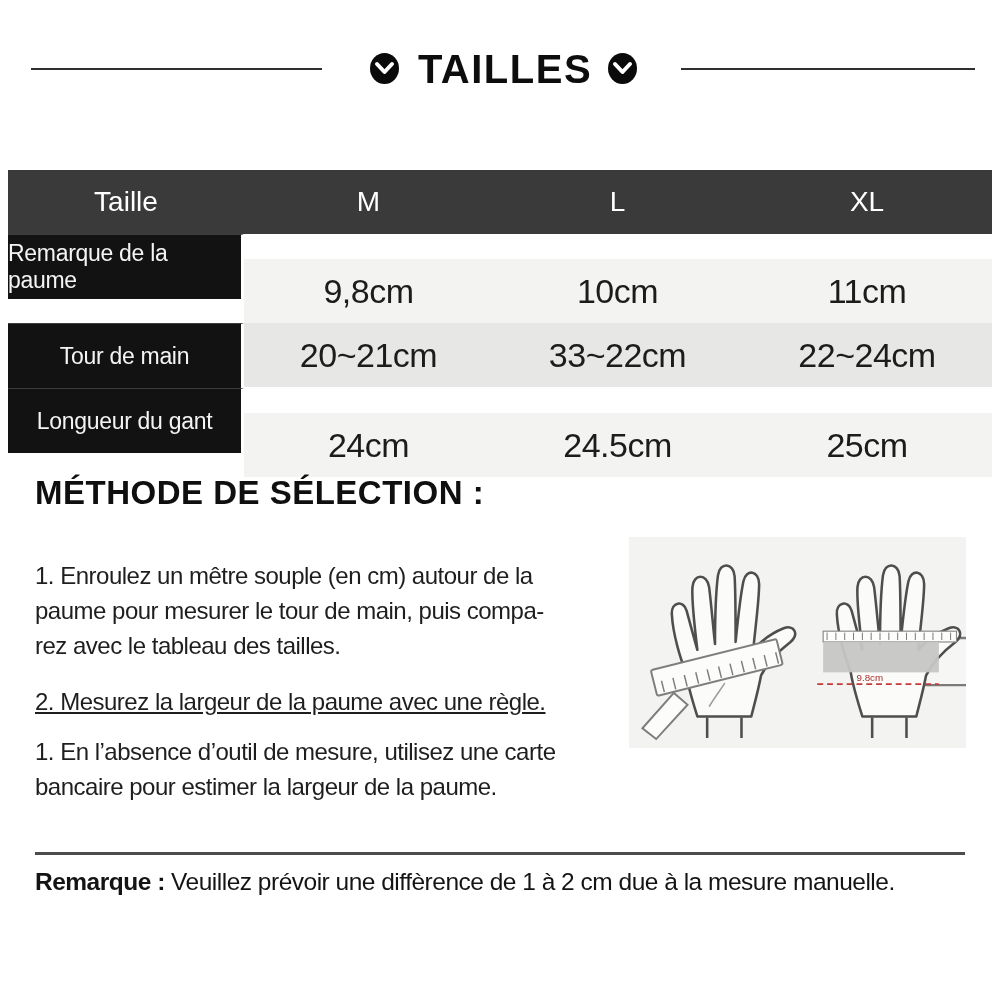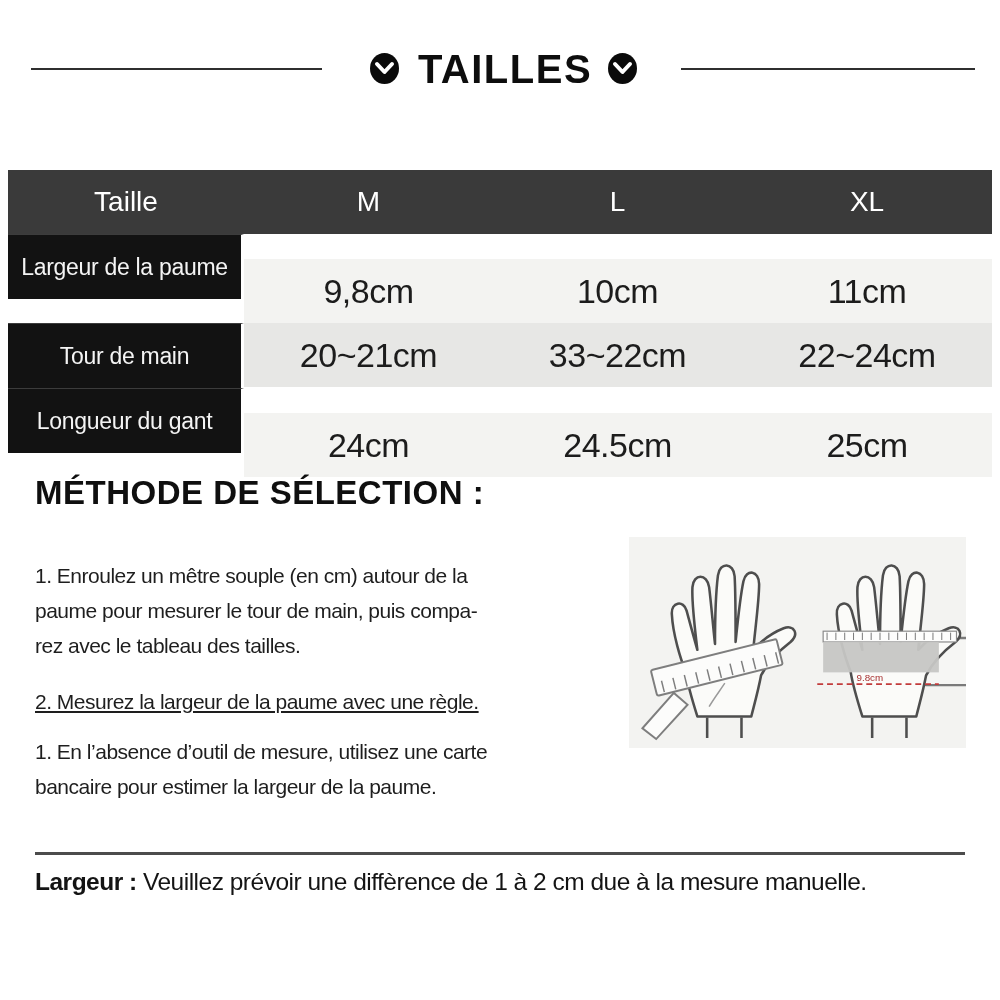--- a/index.html
+++ b/index.html
@@ -26,21 +26,21 @@
   .label-cell{height:64px;background:#121212;color:#f4f4f4;font-size:23px;letter-spacing:-0.3px;
       display:flex;align-items:center;justify-content:center;
       border-right:3px solid #ffffff;border-top:1px solid rgba(255,255,255,0.18);}
   .data-cell{height:64px;font-size:34px;color:#1c1c1c;letter-spacing:-0.5px;
       display:flex;align-items:center;justify-content:center;}
   .row-light{background:#f3f3f1;margin-top:25px;}
   .row-mid{background:#e7e7e5;}
   
   .method-heading{position:absolute;left:35px;top:474px;font-size:33px;font-weight:800;
       letter-spacing:0.5px;color:#0f0f0f;}
-  .step{position:absolute;left:35px;width:600px;font-size:21px;letter-spacing:-0.5px;
+  .step{position:absolute;left:35px;width:600px;font-size:24px;letter-spacing:-0.5px;
       line-height:35px;white-space:pre-line;color:#1e1e1e;}
   .step.s1{top:558px;}
   .step.s2{top:684px;text-decoration:underline;}
   .step.s3{top:734px;}
   
   .illus-panel{position:absolute;left:629px;top:537px;width:337px;height:211px;
       background:#f3f3f1;overflow:hidden;display:flex;justify-content:center;
       gap:4px;align-items:flex-start;padding-top:3px;box-sizing:border-box;}
   .illus-panel svg{overflow:visible;display:block;}
   
@@ -65,21 +65,21 @@
   </svg>
 </div>
 <div class="hdr-line right"></div>
 
 <div class="size-table">
   <div class="th">Taille</div>
   <div class="th">M</div>
   <div class="th">L</div>
   <div class="th">XL</div>
 
-  <div class="label-cell">Largeur de la paume</div>
+  <div class="label-cell">Remarque de la paume</div>
   <div class="data-cell row-light">9,8cm</div>
   <div class="data-cell row-light">10cm</div>
   <div class="data-cell row-light">11cm</div>
 
   <div class="label-cell">Tour de main</div>
   <div class="data-cell row-mid">20~21cm</div>
   <div class="data-cell row-mid">33~22cm</div>
   <div class="data-cell row-mid">22~24cm</div>
 
   <div class="label-cell">Longueur du gant</div>
@@ -125,13 +125,13 @@
     <path d="M 44 181 V 202 M 79 181 V 202" stroke="#4e4e4e" stroke-width="2.6"></path>
     <rect x="-6" y="93" width="136" height="11" fill="#fdfdfc" stroke="#8a8a8a" stroke-width="1.2"></rect>
     <path d="M-2 94.5V102 M7 94.5V102 M16 94.5V102 M25 94.5V102 M34 94.5V102 M43 94.5V102 M52 94.5V102 M61 94.5V102 M70 94.5V102 M79 94.5V102 M88 94.5V102 M97 94.5V102 M106 94.5V102 M115 94.5V102 M124 94.5V102" stroke="#777777" stroke-width="1"></path>
     <rect x="-6" y="104" width="118" height="31" fill="#c6c6c4" opacity="0.95"></rect>
     <path d="M -12 147 H 112" stroke="#c23b3b" stroke-width="2" stroke-dasharray="6 4"></path>
     <text x="28" y="144" font-size="10" fill="#a83232">9.8cm</text>
   </svg>
 </div>
 
 <div class="divider"></div>
-<div class="remark"><span class="lbl">Largeur :</span><span> Veuillez prévoir une diffèrence de 1 à 2 cm due à la mesure manuelle.</span></div>
+<div class="remark"><span class="lbl">Remarque :</span><span> Veuillez prévoir une diffèrence de 1 à 2 cm due à la mesure manuelle.</span></div>
 
 </body></html>

